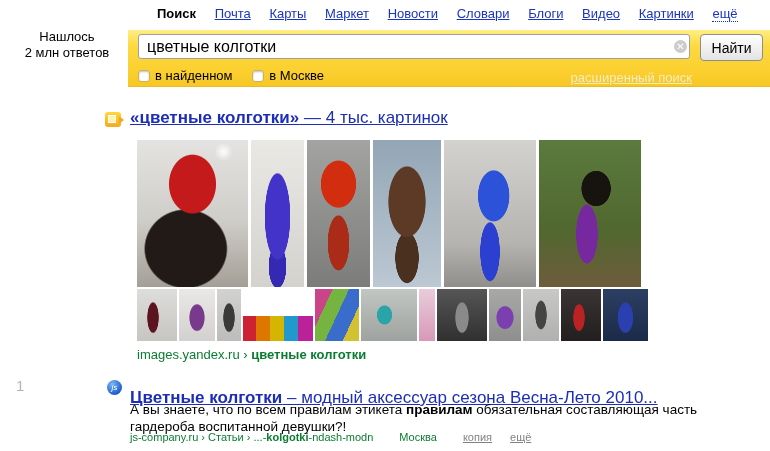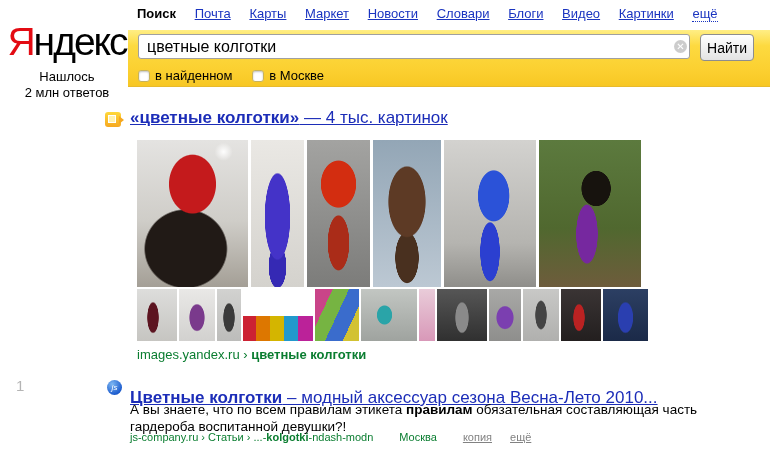--- a/index.html
+++ b/index.html
@@ -2,40 +2,40 @@
 <html><head>
 <meta charset="utf-8">
 <style>
   * { margin:0; padding:0; box-sizing:border-box; }
   html,body { width:770px; height:451px; background:#fff;
     font-family:"Liberation Sans", sans-serif; position:relative; overflow:hidden; }
 
   
   .topnav { position:absolute; left:137px; top:6px; font-size:13px; white-space:nowrap; }
   .topnav a { color:#1a34c0; text-decoration:underline; margin-right:15px; cursor:pointer; }
-  .topnav .active { color:#000; font-weight:bold; text-decoration:none; }
+  .topnav .active { color:#000; font-weight:bold; text-decoration:none;margin-left:20px; }
   .topnav .dotted { text-decoration:none; border-bottom:1px dotted #1a34c0; }
 
   
   .logo-block { position:absolute; left:6px; top:22px; width:122px; text-align:center; }
   .logo { font-size:39px; letter-spacing:-2px; color:#000; line-height:40px; cursor:pointer; }
   .logo .ya { color:#e30b13; }
   .found { font-size:13px; color:#000; line-height:16px; margin-top:7px; }
 
   
   .band { position:absolute; left:128px; top:30px; width:642px; height:57px;
     background:linear-gradient(180deg,#ffee85 0%,#fdda40 28%,#fbcf2f 75%,#f7c724 100%);
     border-bottom:1px solid #e8ba2c; }
   .query-input { position:absolute; left:10px; top:4px; width:552px; height:25px;
     border:1px solid #a0a0a0; border-radius:3px; font-size:16px; padding:0 26px 0 8px;
     font-family:"Liberation Sans", sans-serif; color:#000; background:#fff; }
   .clear-btn { position:absolute; left:546px; top:10px; width:13px; height:13px;
     border-radius:50%; background:#ccc; color:#fff; font-size:10px; line-height:13px;
     text-align:center; cursor:pointer; }
-  .search-btn { position:absolute; left:572px; top:4px; width:54px; height:27px;
+  .search-btn { position:absolute; left:572px; top:4px; width:63px; height:27px;
     background:linear-gradient(#ffffff,#e3e3e3); border:1px solid #8d8d8d;
     border-radius:4px; font-size:14px; font-family:"Liberation Sans", sans-serif;
     cursor:pointer; color:#000; }
   .opts { position:absolute; left:10px; top:38px; font-size:13px; color:#000; }
   .opt { margin-right:16px; }
   .cb { display:inline-block; width:12px; height:12px; background:#fff;
     border:1px solid #c8b35a; border-radius:3px; vertical-align:-2px; margin-right:5px;
     box-shadow:inset 0 1px 2px rgba(0,0,0,.25); cursor:pointer; }
   .adv-link { position:absolute; right:78px; top:40px; font-size:13px;
     color:#f2ecc2; text-decoration:underline; cursor:pointer; }
@@ -125,35 +125,35 @@
   <a>Маркет</a>
   <a>Новости</a>
   <a>Словари</a>
   <a>Блоги</a>
   <a>Видео</a>
   <a>Картинки</a>
   <a class="dotted">ещё</a>
 </div>
 
 <div class="logo-block">
-  <div class="logo"><span class="ya">Я</span><span>ндекс</span></div>
   <div class="found">
     <div>Нашлось</div>
     <div>2 млн ответов</div>
   </div>
 </div>
 
 <div class="band">
   <input class="query-input" value="цветные колготки" style="">
   <div class="clear-btn">✕</div>
   <button class="search-btn">Найти</button>
   <div class="opts">
     <span class="opt"><span class="cb"></span><span>в найденном</span></span>
     <span class="opt"><span class="cb"></span><span>в Москве</span></span>
   </div>
+  <a class="adv-link">расширенный поиск</a>
 </div>
 
 <div class="res1-icon">
     <i></i>
     <b></b>
   </div>
 <div class="res1-title">
   <a><span class="b">«цветные колготки»</span><span> — 4 тыс. картинок</span></a>
 </div>
 

